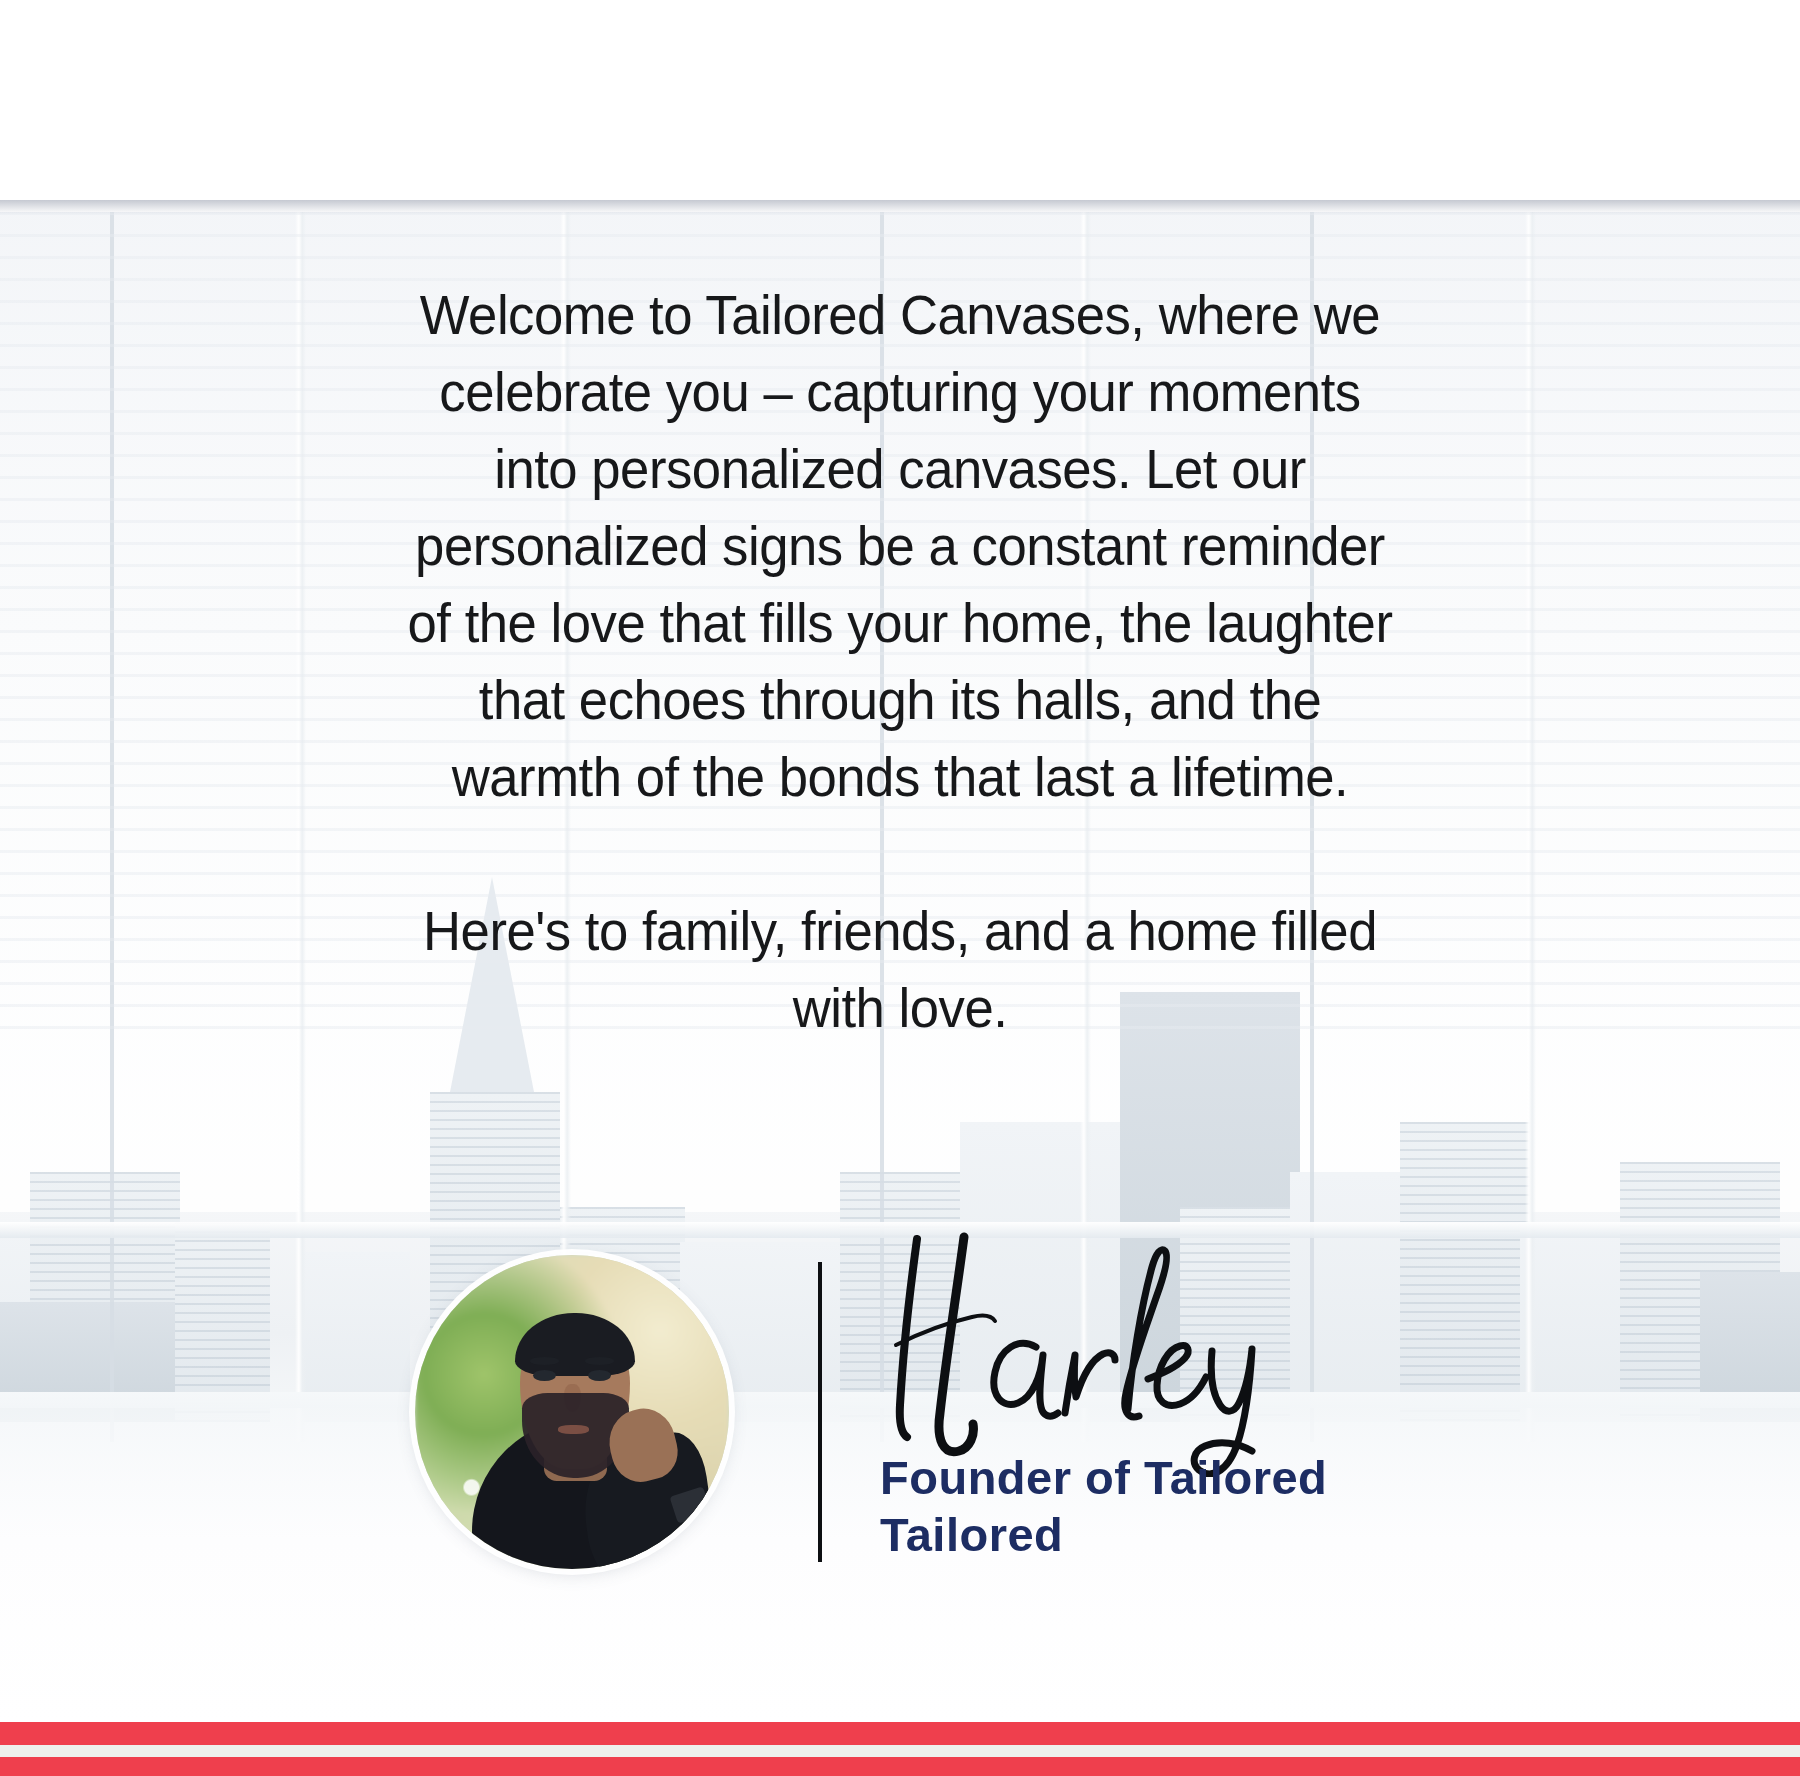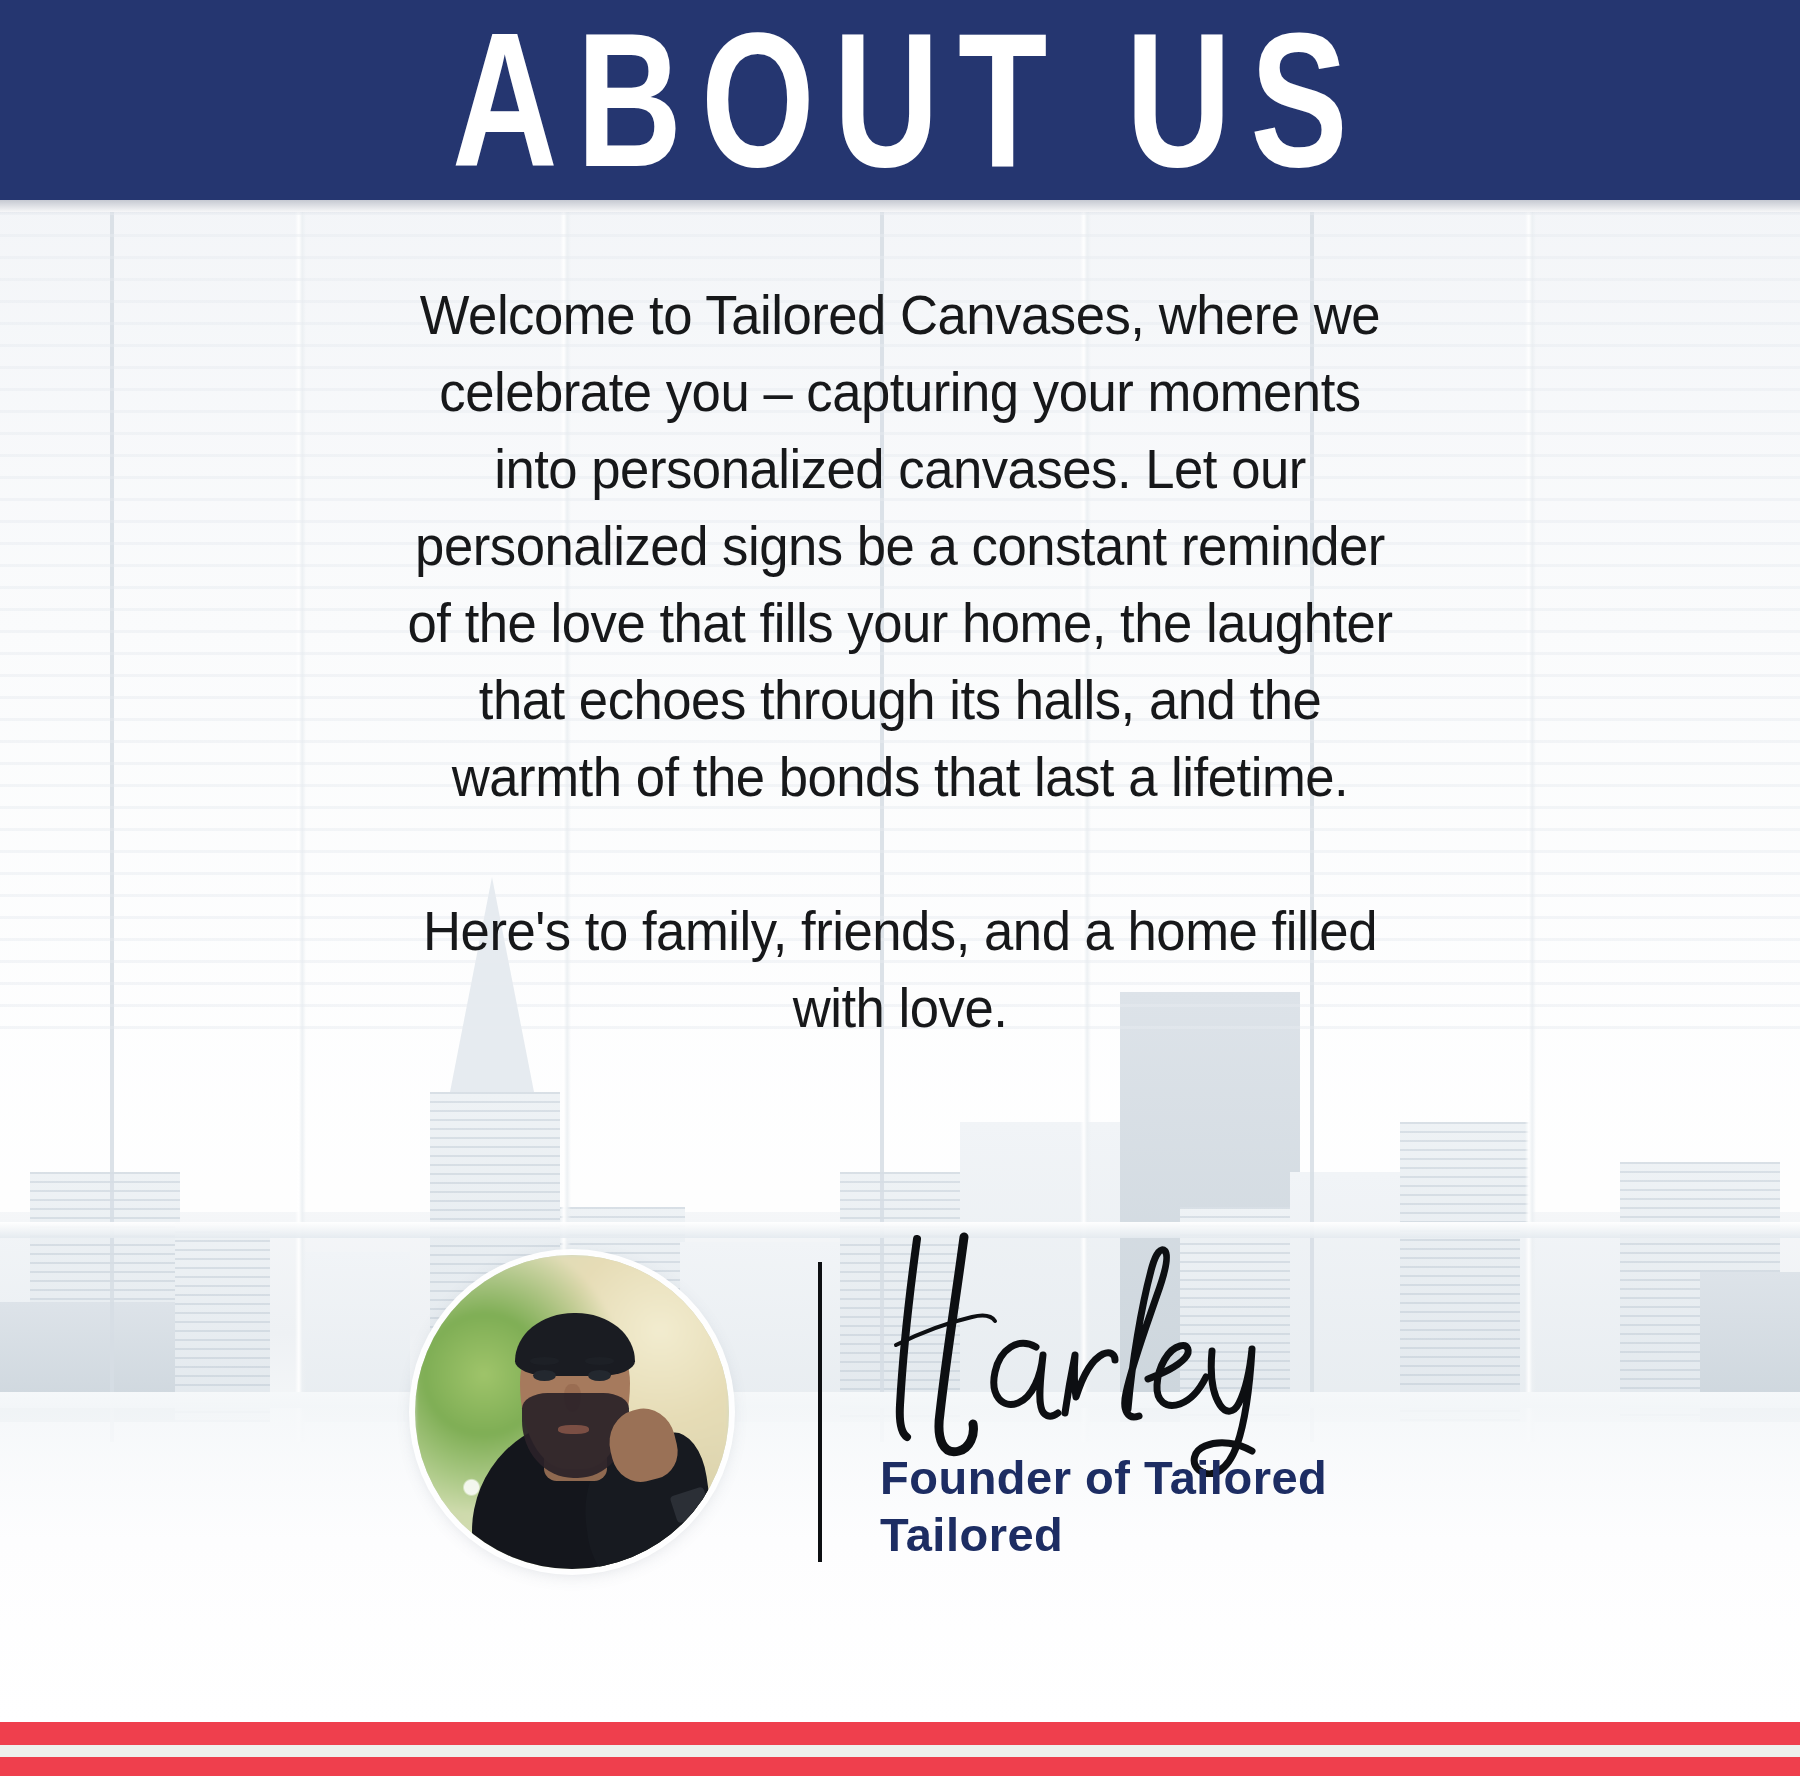--- a/index.html
+++ b/index.html
@@ -347,23 +347,20 @@
     <div class="mullion thin" style="left:110px;"></div>
     <div class="mullion thin" style="left:880px;"></div>
     <div class="mullion thin" style="left:1310px;"></div>
     <div class="rail" style="top:1010px;"></div>
     <div class="rail" style="top:1180px;"></div>
 
     <div class="blinds"></div>
     <div class="floor"></div>
   </div>
 
-  <div class="header-band">
-    <div class="title">ABOUT US</div>
-  </div>
   <div class="header-shadow"></div>
 
   <div class="body-copy">
     <p>Welcome to Tailored Canvases, where we</p>
     <p>celebrate you – capturing your moments</p>
     <p>into personalized canvases. Let our</p>
     <p>personalized signs be a constant reminder</p>
     <p>of the love that fills your home, the laughter</p>
     <p>that echoes through its halls, and the</p>
     <p>warmth of the bonds that last a lifetime.</p>

